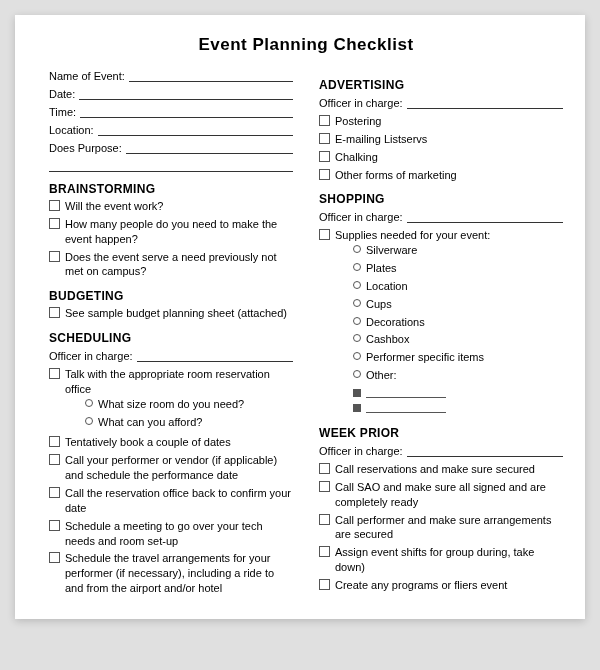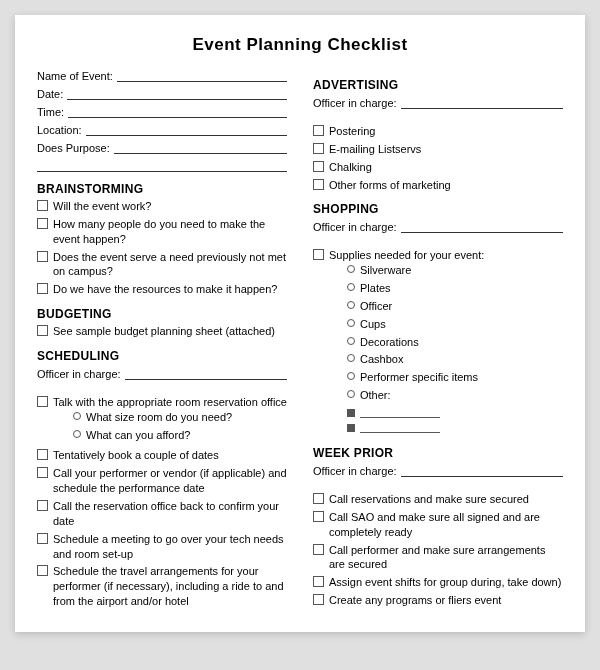--- a/index.html
+++ b/index.html
@@ -8,21 +8,21 @@
       display: flex;
       justify-content: center;
       align-items: flex-start;
       padding: 15px;
       font-family: Arial, sans-serif;
       font-size: 11px;
     }
     .page {
       background: #fff;
       width: 570px;
-      padding: 20px 22px 20px 22px;
+      padding: 20px 22px 20px 34px;
       box-shadow: 0 2px 8px rgba(0,0,0,0.18);
     }
     .title {
       text-align: center;
       font-size: 17px;
       font-weight: bold;
       margin-bottom: 13px;
       letter-spacing: 0.5px;
     }
     .two-col {
@@ -49,21 +49,21 @@
     .section-title {
       font-weight: bold;
       font-size: 12px;
       margin-top: 10px;
       margin-bottom: 3px;
       letter-spacing: 0.3px;
     }
     .officer-row {
       display: flex;
       align-items: flex-end;
-      margin-bottom: 15px;
+      margin-bottom: 5px;
     }
     .officer-label {
       white-space: nowrap;
       font-size: 11px;
       margin-right: 4px;
     }
     .officer-line {
       flex: 1;
       border-bottom: 1px solid #333;
       height: 14px;
@@ -171,24 +171,20 @@
             <span>Will the event work?</span>
           </li>
         <li>
             <span class="cb"></span>
             <span>How many people do you need to make the event happen?</span>
           </li>
         <li>
             <span class="cb"></span>
             <span>Does the event serve a need previously not met on campus?</span>
           </li>
-        <li>
-            <span class="cb"></span>
-            <span>Do we have the resources to make it happen?</span>
-          </li>
       </ul>
 
       <div class="section-title">BUDGETING</div>
       <ul class="checklist">
         <li>
             <span class="cb"></span>
             <span>See sample budget planning sheet (attached)</span>
           </li>
       </ul>
 
@@ -278,21 +274,21 @@
               <li>
                   <span class="circle-bullet"></span>
                   <span>Silverware</span>
                 </li>
               <li>
                   <span class="circle-bullet"></span>
                   <span>Plates</span>
                 </li>
               <li>
                   <span class="circle-bullet"></span>
-                  <span>Officer</span>
+                  <span>Location</span>
                 </li>
               <li>
                   <span class="circle-bullet"></span>
                   <span>Cups</span>
                 </li>
               <li>
                   <span class="circle-bullet"></span>
                   <span>Decorations</span>
                 </li>
               <li>

